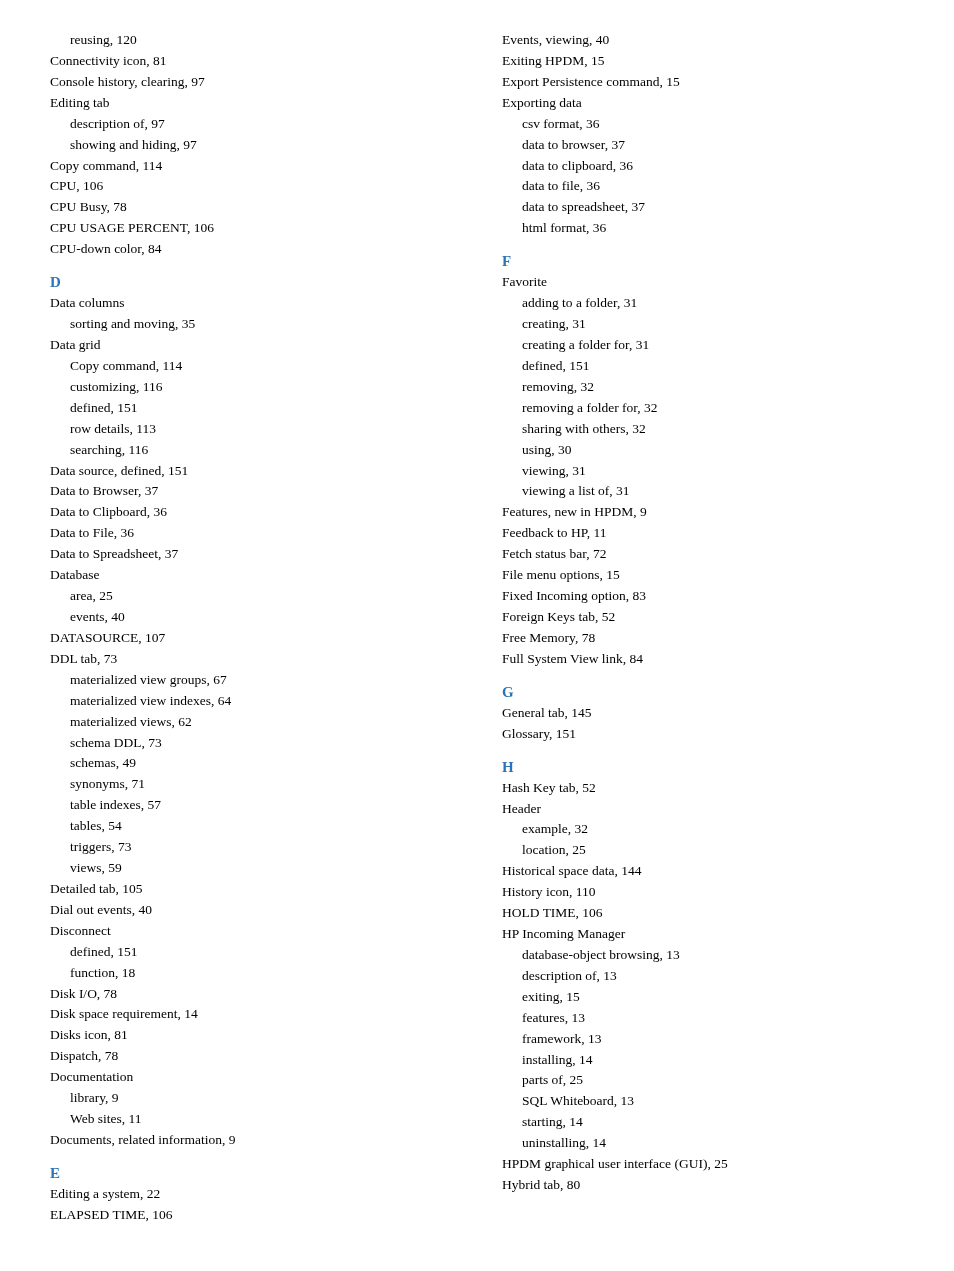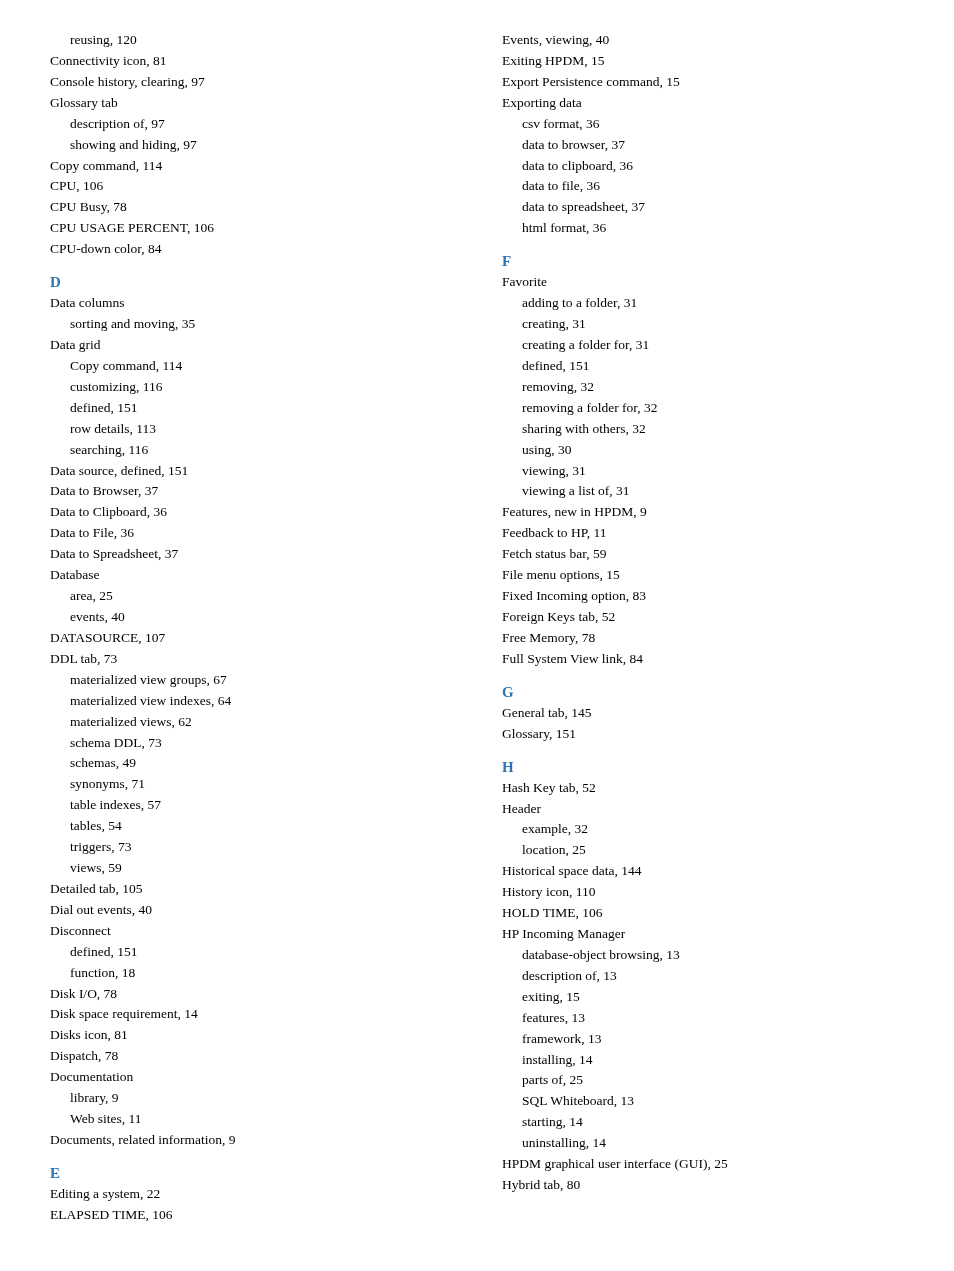--- a/index.html
+++ b/index.html
@@ -34,21 +34,21 @@
     }
   </style>
 </head>
 <body>
 
 <div class="two-col">
   <div class="col" id="left-col">
       <div class="entry indent1">reusing, 120</div>
       <div class="entry">Connectivity icon, 81</div>
       <div class="entry">Console history, clearing, 97</div>
-      <div class="entry">Glossary tab</div>
+      <div class="entry">Editing tab</div>
       <div class="entry indent1">description of, 97</div>
       <div class="entry indent1">showing and hiding, 97</div>
       <div class="entry">Copy command, 114</div>
       <div class="entry">CPU, 106</div>
       <div class="entry">CPU Busy, 78</div>
       <div class="entry">CPU USAGE PERCENT, 106</div>
       <div class="entry">CPU-down color, 84</div>
       <div class="section-letter">D</div>
       <div class="entry">Data columns</div>
       <div class="entry indent1">sorting and moving, 35</div>
@@ -113,21 +113,21 @@
       <div class="entry indent1">creating a folder for, 31</div>
       <div class="entry indent1">defined, 151</div>
       <div class="entry indent1">removing, 32</div>
       <div class="entry indent1">removing a folder for, 32</div>
       <div class="entry indent1">sharing with others, 32</div>
       <div class="entry indent1">using, 30</div>
       <div class="entry indent1">viewing, 31</div>
       <div class="entry indent1">viewing a list of, 31</div>
       <div class="entry">Features, new in HPDM, 9</div>
       <div class="entry">Feedback to HP, 11</div>
-      <div class="entry">Fetch status bar, 59</div>
+      <div class="entry">Fetch status bar, 72</div>
       <div class="entry">File menu options, 15</div>
       <div class="entry">Fixed Incoming option, 83</div>
       <div class="entry">Foreign Keys tab, 52</div>
       <div class="entry">Free Memory, 78</div>
       <div class="entry">Full System View link, 84</div>
       <div class="section-letter">G</div>
       <div class="entry">General tab, 145</div>
       <div class="entry">Glossary, 151</div>
       <div class="section-letter">H</div>
       <div class="entry">Hash Key tab, 52</div>

